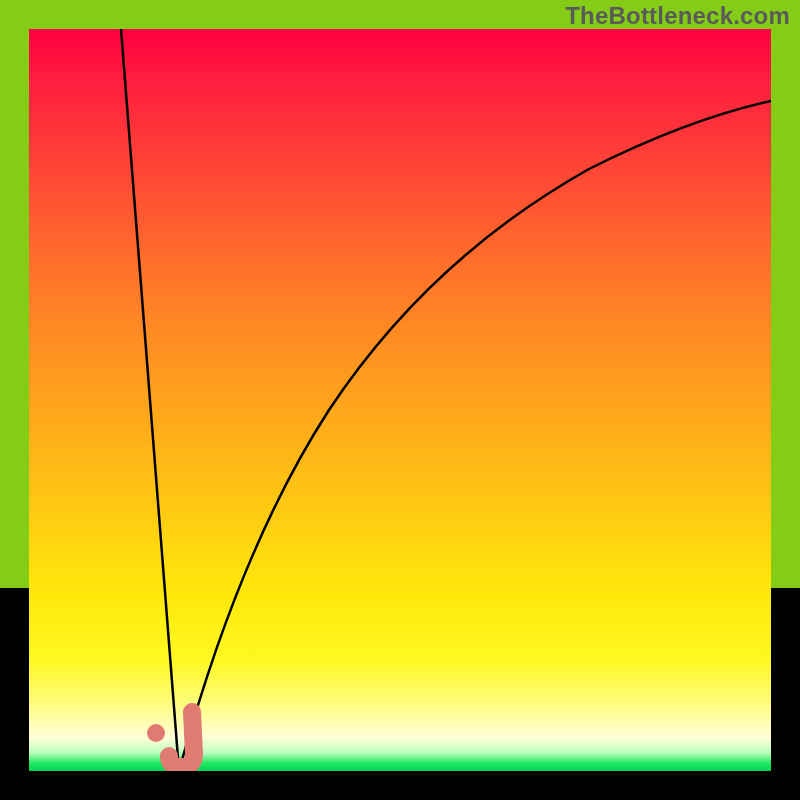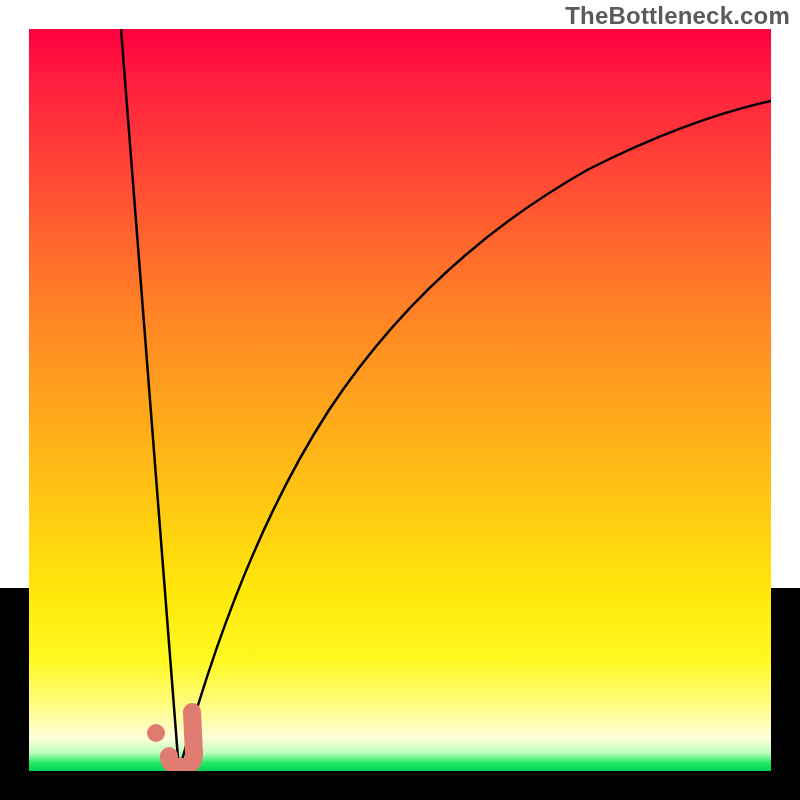--- a/index.html
+++ b/index.html
@@ -1,21 +1,21 @@
 <!DOCTYPE html>
 <html><head>
 <meta charset="utf-8">
 <style>
   * { margin: 0; padding: 0; box-sizing: border-box; }
   html, body { width: 800px; height: 800px; overflow: hidden; background: #000; }
   .frame {
     position: relative;
     width: 800px;
     height: 588px;
-    background: #ffffff;
+    background: #84cc16;
   }
   .watermark {
     position: absolute;
     top: 2px;
     right: 10px;
     font-family: Arial, Helvetica, sans-serif;
     font-size: 24px;
     font-weight: 600;
     color: #5a5a5a;
     letter-spacing: 0.2px;

